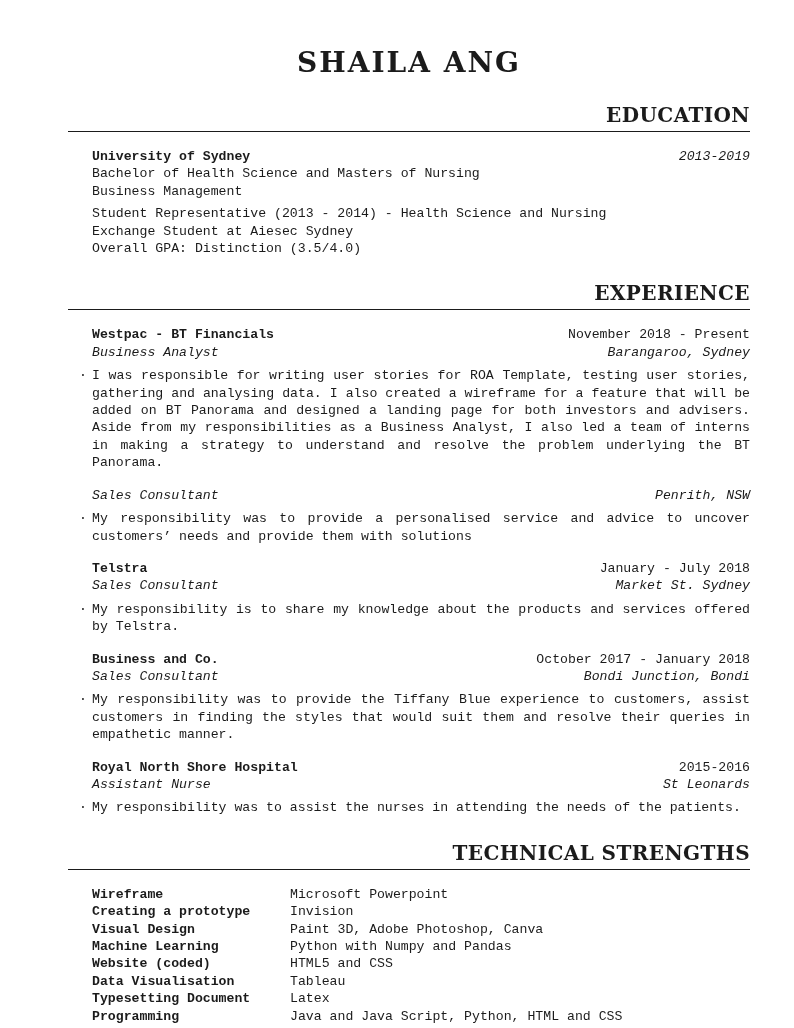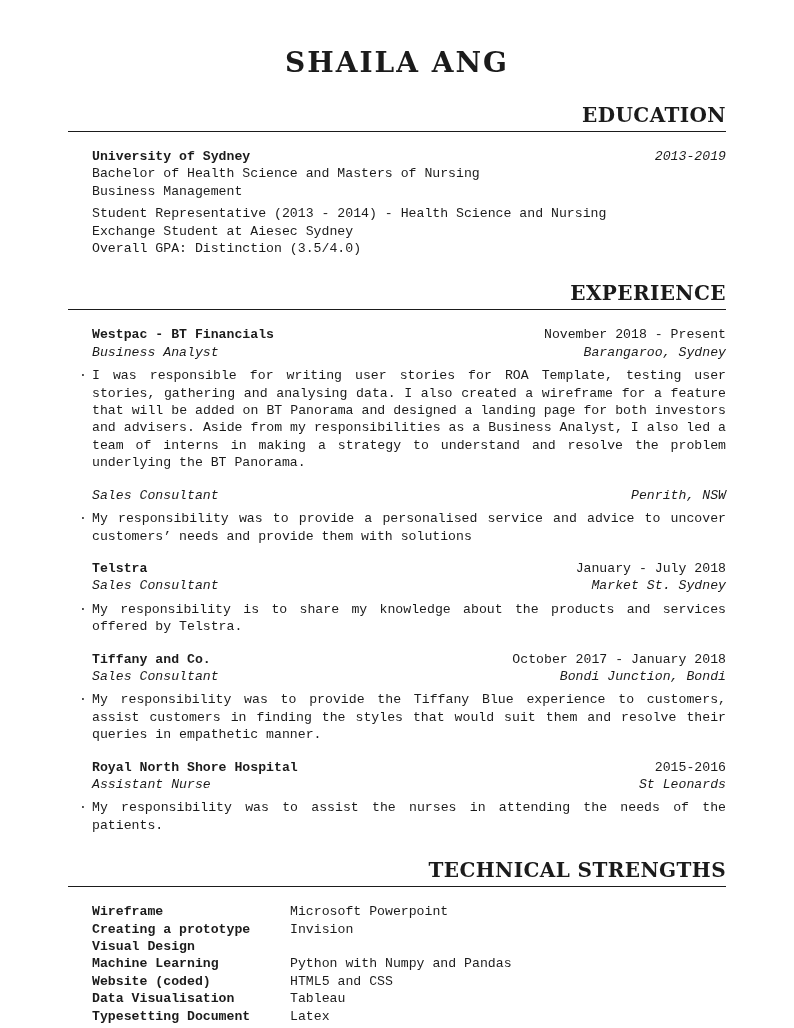--- a/index.html
+++ b/index.html
@@ -3,21 +3,21 @@
 <meta charset="utf-8">
 <style>
   html, body { margin: 0; padding: 0; background: #ffffff; }
   .page {
     width: 794px;
     height: 1028px;
     background: #ffffff;
     color: #1b1b1b;
     font-family: "DejaVu Serif", "Liberation Serif", serif;
     box-sizing: border-box;
-    padding: 46px 68px 0 68px;
+    padding: 46px 44px 0 68px;
     overflow: hidden;
   }
   
   .name {
     text-align: center;
     font-size: 28px;
     font-weight: bold;
     letter-spacing: 2px;
     margin: 0;
   }
@@ -142,21 +142,21 @@
           <span class="i">Market St. Sydney</span>
         </div>
         <div class="bullet">
           <span class="dot">·</span>
           <p>My responsibility is to share my knowledge about the products and services offered by Telstra.</p>
         </div>
       </div>
 
       <div class="entry">
         <div class="entry-row">
-          <span class="b">Tiffany and Co.</span>
+          <span class="b">Business and Co.</span>
           <span>October 2017 - January 2018</span>
         </div>
         <div class="entry-row">
           <span class="i">Sales Consultant</span>
           <span class="i">Bondi Junction, Bondi</span>
         </div>
         <div class="bullet">
           <span class="dot">·</span>
           <p>My responsibility was to provide the Tiffany Blue experience to customers, assist customers in finding the styles that would suit them and resolve their queries in empathetic manner.</p>
         </div>
@@ -186,20 +186,21 @@
       <div class="skill-row">
         <span class="skill-label">Wireframe</span>
         <span class="skill-value">Microsoft Powerpoint</span>
       </div>
       <div class="skill-row">
         <span class="skill-label">Creating a prototype</span>
         <span class="skill-value">Invision</span>
       </div>
       <div class="skill-row">
         <span class="skill-label">Visual Design</span>
+        <span class="skill-value">Paint 3D, Adobe Photoshop, Canva</span>
       </div>
       <div class="skill-row">
         <span class="skill-label">Machine Learning</span>
         <span class="skill-value">Python with Numpy and Pandas</span>
       </div>
       <div class="skill-row">
         <span class="skill-label">Website (coded)</span>
         <span class="skill-value">HTML5 and CSS</span>
       </div>
       <div class="skill-row">

